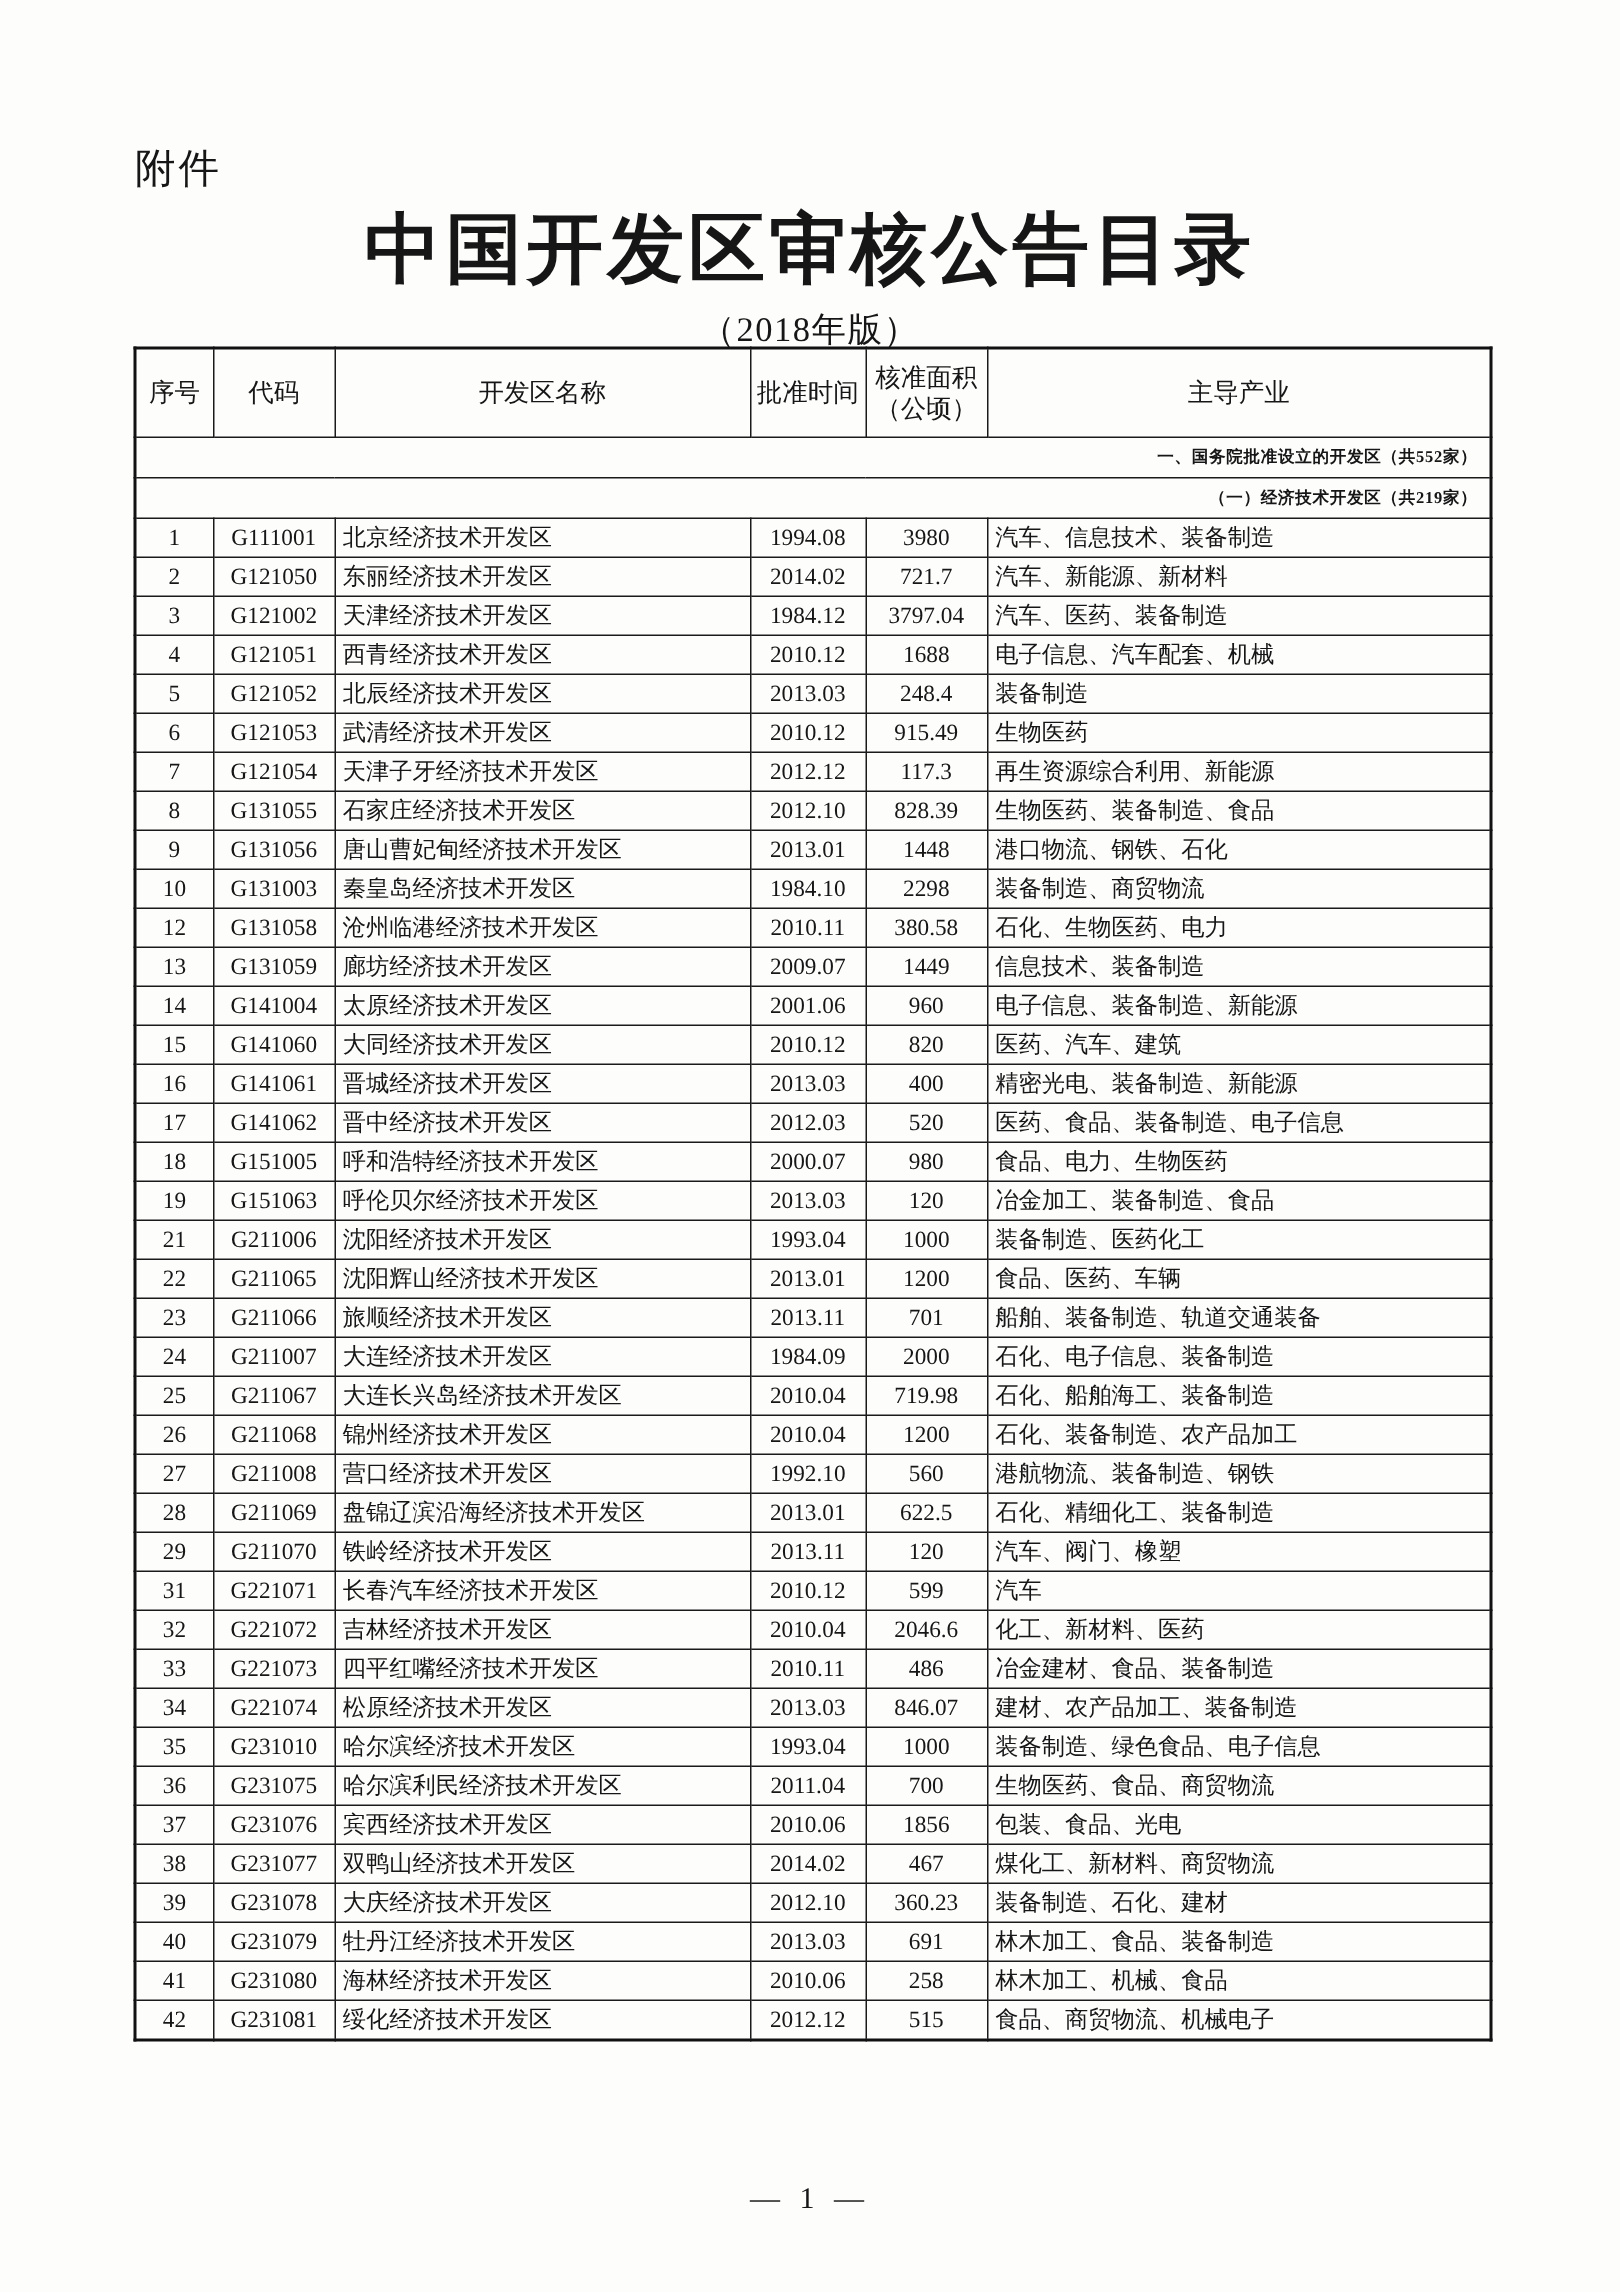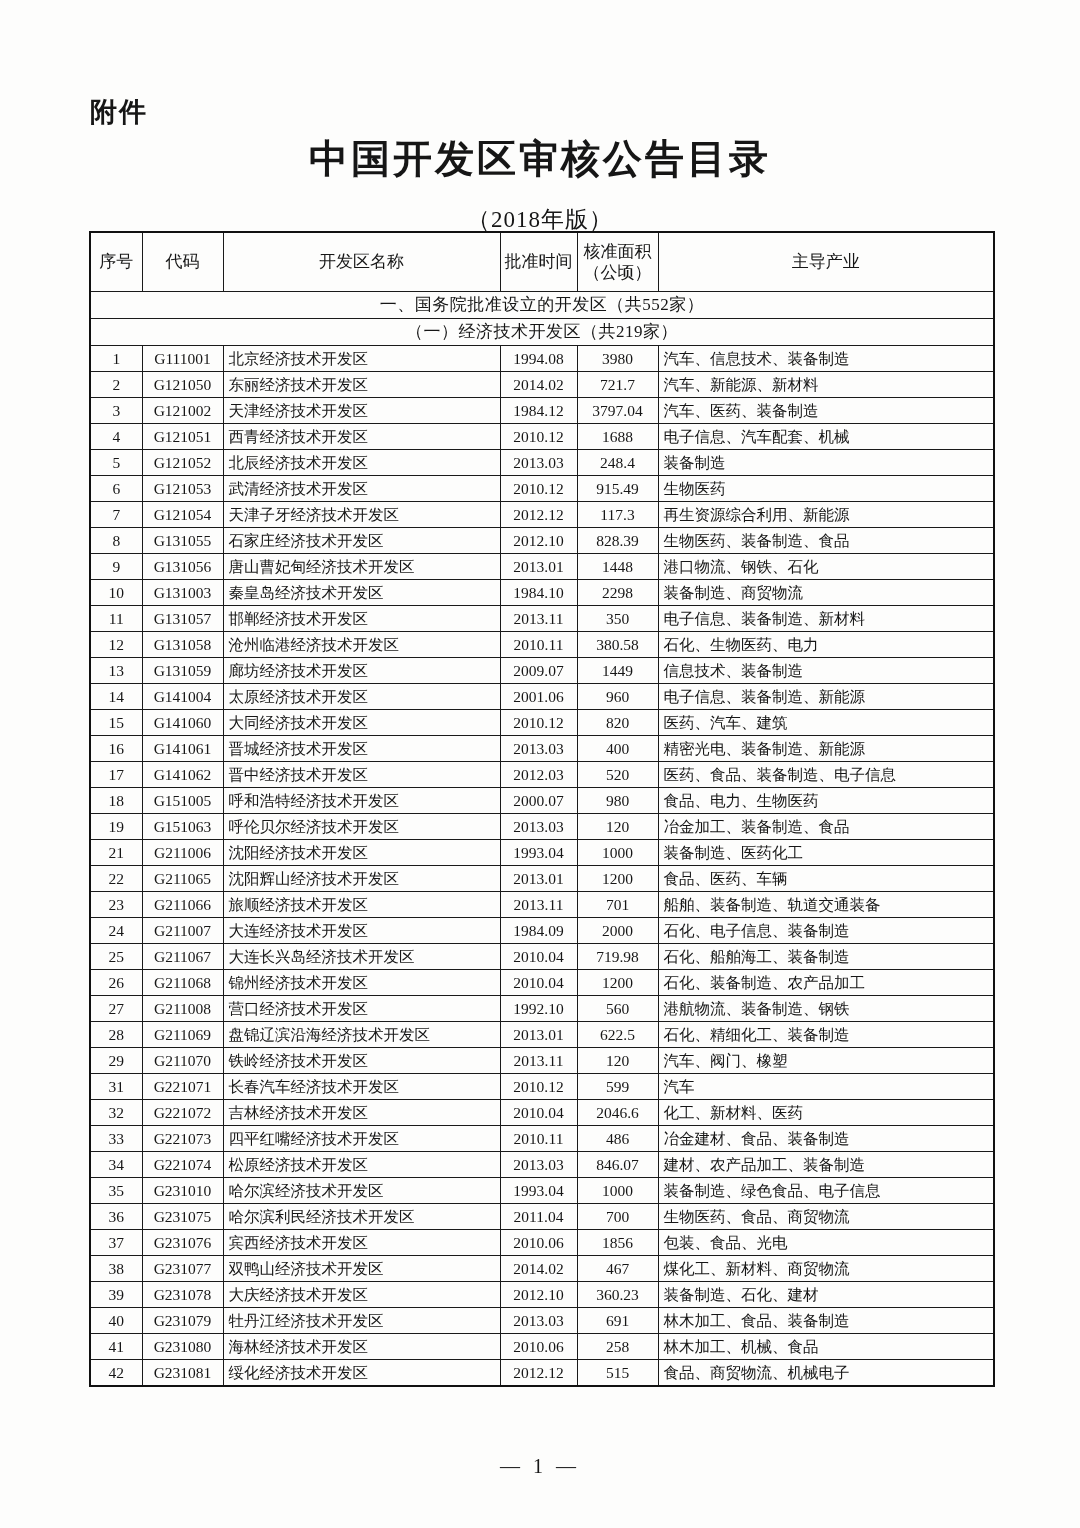--- a/index.html
+++ b/index.html
@@ -11,27 +11,27 @@
   }
   .sheet {
     position:relative;
     width:1080px; height:1528px;
     background:#fdfdfc;
     overflow:hidden;
   }
   .attachment {
     position:absolute; top:94px; left:90px;
     font-family:"Liberation Sans", sans-serif;
-    font-weight:bold; font-size:27px;
+    font-weight:normal; font-size:27px;
     letter-spacing:2px;
   }
   .doc-title {
     position:absolute; top:132px; left:0; width:1080px;
     text-align:center;
-    font-weight:bold; font-size:39px;
+    font-weight:bold; font-size:51px;
     letter-spacing:3px;
   }
   .doc-subtitle {
     position:absolute; top:204px; left:0; width:1080px;
     text-align:center;
     font-size:23px;
     letter-spacing:1px;
   }
   table.catalog {
     position:absolute; top:231px; left:89px;
@@ -56,24 +56,24 @@
     font-size:15.5px;
     height:25px;
     padding:0 5px;
     line-height:1.1;
     white-space:nowrap;
     overflow:hidden;
   }
   td.c-no, td.c-code, td.c-date, td.c-area { text-align:center; padding:0 2px; }
   td.c-name, td.c-ind { text-align:left; }
   tr.section-row td {
-    font-weight:normal;
-    font-size:17px;
+    font-weight:bold;
+    font-size:11px;
     height:26px;
-    text-align:center;
+    text-align:right;
     padding:0 8px;
     letter-spacing:0.5px;
   }
   .page-number {
     position:absolute; top:1455px; left:0; width:1080px;
     text-align:center;
     font-size:20px;
     letter-spacing:4px;
   }
   .col-no   { width:52px; }
@@ -197,28 +197,20 @@
   </tr>
         <tr>
     <td class="c-no">10</td>
     <td class="c-code">G131003</td>
     <td class="c-name">秦皇岛经济技术开发区</td>
     <td class="c-date">1984.10</td>
     <td class="c-area">2298</td>
     <td class="c-ind">装备制造、商贸物流</td>
   </tr>
         <tr>
-    <td class="c-no">11</td>
-    <td class="c-code">G131057</td>
-    <td class="c-name">邯郸经济技术开发区</td>
-    <td class="c-date">2013.11</td>
-    <td class="c-area">350</td>
-    <td class="c-ind">电子信息、装备制造、新材料</td>
-  </tr>
-        <tr>
     <td class="c-no">12</td>
     <td class="c-code">G131058</td>
     <td class="c-name">沧州临港经济技术开发区</td>
     <td class="c-date">2010.11</td>
     <td class="c-area">380.58</td>
     <td class="c-ind">石化、生物医药、电力</td>
   </tr>
         <tr>
     <td class="c-no">13</td>
     <td class="c-code">G131059</td>

